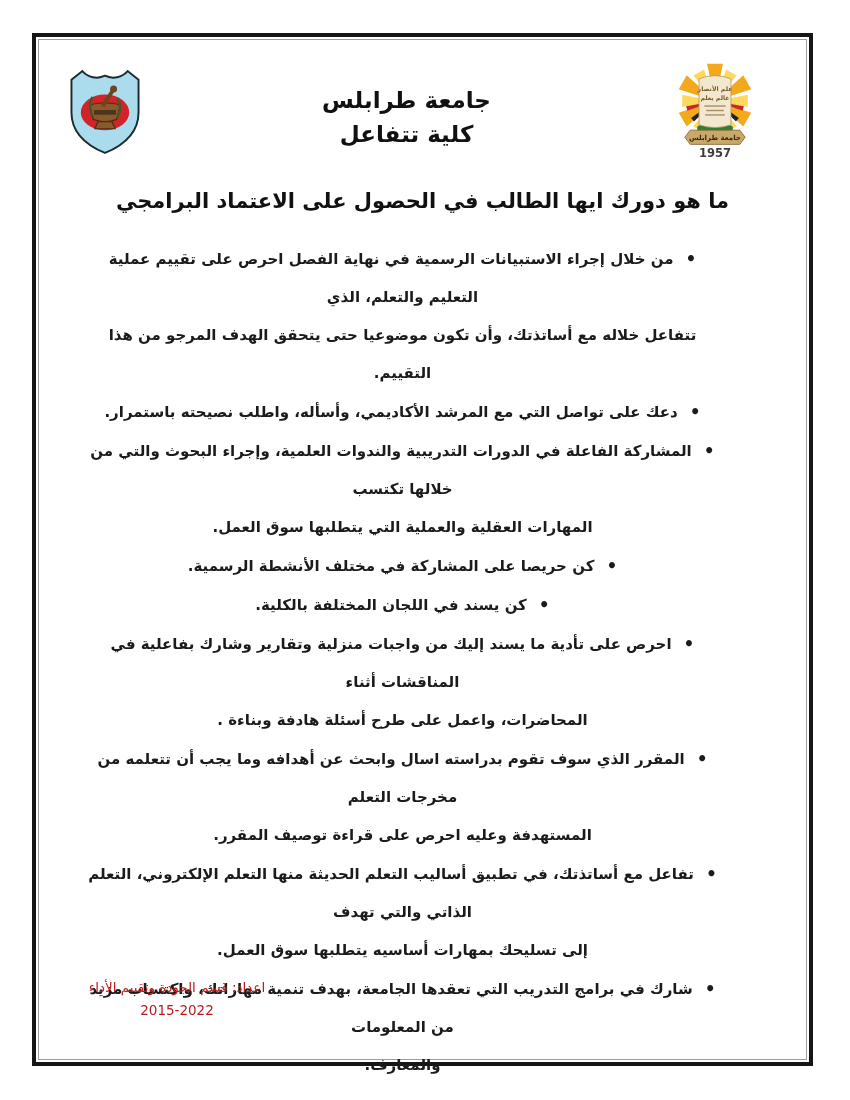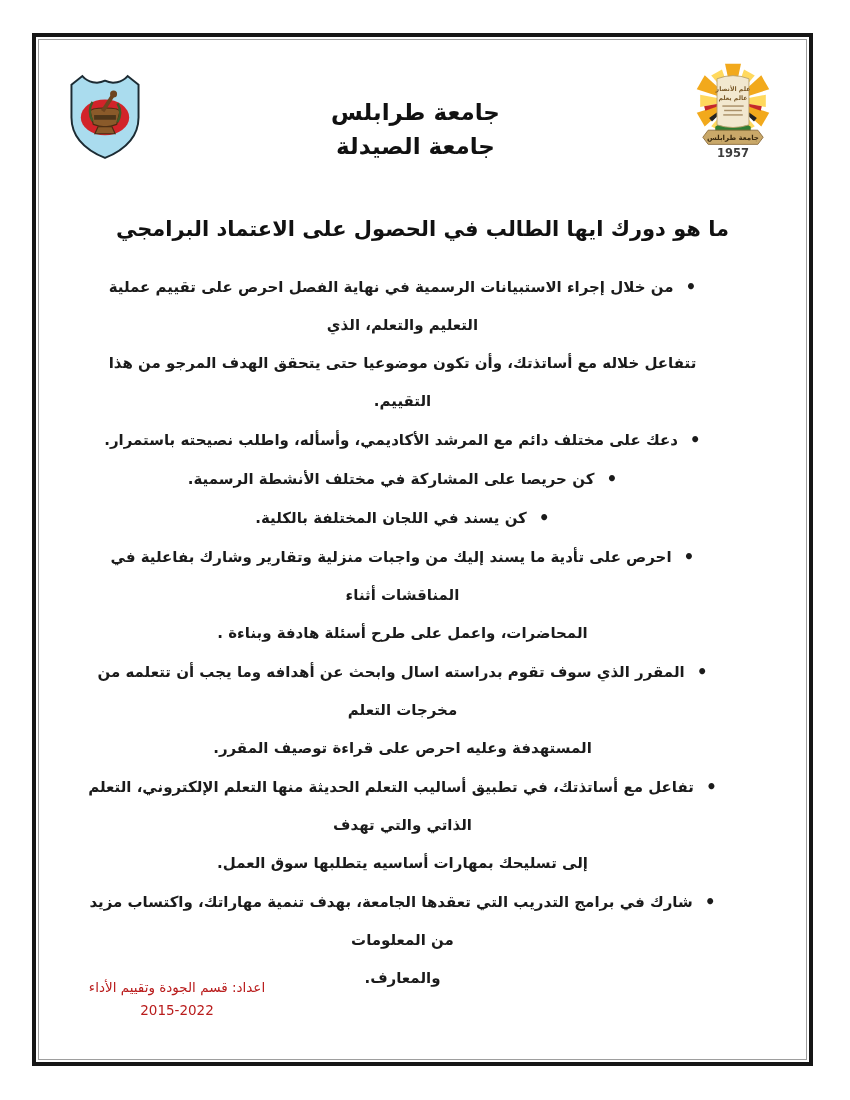--- a/index.html
+++ b/index.html
@@ -14,43 +14,43 @@
     position: absolute;
     left: 32px; top: 33px;
     width: 781px; height: 1033px;
     border: 4px solid #161616;
     box-shadow: inset 0 0 0 2px #ffffff, inset 0 0 0 3px #9e9e9e;
     background: #ffffff;
   }
   
   .header {
     display: flex;
-    align-items: flex-end;
-    padding: 24px 30px 0 30px;
+    align-items: center;
+    padding: 24px 48px 0 30px;
   }
   .logo-left { width: 78px; height: 92px; flex: 0 0 auto; }
   .logo-right { width: 92px; height: 102px; flex: 0 0 auto; }
   .header-text {
     flex: 1;
     text-align: center;
     direction: rtl;
     font-weight: bold;
     font-size: 23px;
     line-height: 34px;
     padding-top: 10px;
     color: #111;
   }
   svg text { font-family: "DejaVu Sans", sans-serif; }
   
   .doc-title {
     direction: rtl;
     text-align: center;
     font-size: 21px;
     font-weight: bold;
-    margin-top: 54px;
+    margin-top: 26px;
     color: #111;
   }
   
   .bullet-list {
     direction: rtl;
     list-style: none;
     margin-top: 26px;
     padding: 0 88px 0 48px;
   }
   .bullet-list li {
@@ -94,21 +94,21 @@
       <rect x="36" y="55" width="28" height="6" fill="#3a2a14" opacity="0.75"></rect>
       <path d="M41 70 L59 70 L63 79 L37 79 Z" fill="#8a5a2a" stroke="#4a2c12" stroke-width="1.5"></path>
       <line x1="60" y1="30" x2="47" y2="50" stroke="#6d4520" stroke-width="5"></line>
       <circle cx="61" cy="28" r="4.5" fill="#6d4520"></circle>
       <path d="M34 38 Q27 50 34 63" stroke="#3e5c2a" stroke-width="3" fill="none"></path>
       <path d="M66 40 Q73 52 66 64" stroke="#3e5c2a" stroke-width="3" fill="none"></path>
     </svg>
 
     <div class="header-text">
       <div>جامعة طرابلس</div>
-      <div>جامعة الصيدلة</div>
+      <div>كلية تتفاعل</div>
     </div>
 
     <svg class="logo-right" viewBox="0 0 100 115" xmlns="http://www.w3.org/2000/svg">
       <g>
         <g fill="#f2a91c">
           <path d="M50 45 L41 3 L59 3 Z" transform="rotate(0 50 45)"></path>
           <path d="M50 45 L41 3 L59 3 Z" transform="rotate(60 50 45)"></path>
           <path d="M50 45 L41 3 L59 3 Z" transform="rotate(120 50 45)"></path>
           <path d="M50 45 L41 3 L59 3 Z" transform="rotate(180 50 45)"></path>
           <path d="M50 45 L41 3 L59 3 Z" transform="rotate(240 50 45)"></path>
@@ -140,21 +140,23 @@
       <text x="50" y="89.5" text-anchor="middle" font-size="8" fill="#3a2a10" font-weight="bold">جامعة طرابلس</text>
       <text x="50" y="108" text-anchor="middle" font-size="13" fill="#3c3c3c" font-weight="bold">1957</text>
     </svg>
   </div>
 
   <h1 class="doc-title">ما هو دورك ايها الطالب في الحصول على الاعتماد البرامجي</h1>
 
   <ul class="bullet-list">
     <li><span class="dot">•</span><span class="li-text">من خلال إجراء الاستبيانات الرسمية في نهاية الفصل احرص على تقييم عملية التعليم والتعلم، الذي
 تتفاعل خلاله مع أساتذتك، وأن تكون موضوعيا حتى يتحقق الهدف المرجو من هذا التقييم.</span></li>
-    <li><span class="dot">•</span><span class="li-text">دعك على مختلف دائم مع المرشد الأكاديمي، وأسأله، واطلب نصيحته باستمرار.</span></li>
+    <li><span class="dot">•</span><span class="li-text">دعك على تواصل التي مع المرشد الأكاديمي، وأسأله، واطلب نصيحته باستمرار.</span></li>
+    <li><span class="dot">•</span><span class="li-text">المشاركة الفاعلة في الدورات التدريبية والندوات العلمية، وإجراء البحوث والتي من خلالها تكتسب
+المهارات العقلية والعملية التي يتطلبها سوق العمل.</span></li>
     <li><span class="dot">•</span><span class="li-text">كن حريصا على المشاركة في مختلف الأنشطة الرسمية.</span></li>
     <li><span class="dot">•</span><span class="li-text">كن يسند في اللجان المختلفة بالكلية.</span></li>
     <li><span class="dot">•</span><span class="li-text">احرص على تأدية ما يسند إليك من واجبات منزلية وتقارير وشارك بفاعلية في المناقشات أثناء
 المحاضرات، واعمل على طرح أسئلة هادفة وبناءة .</span></li>
     <li><span class="dot">•</span><span class="li-text">المقرر الذي سوف تقوم بدراسته اسال وابحث عن أهدافه وما يجب أن تتعلمه من مخرجات التعلم
 المستهدفة وعليه احرص على قراءة توصيف المقرر.</span></li>
     <li><span class="dot">•</span><span class="li-text">تفاعل مع أساتذتك، في تطبيق أساليب التعلم الحديثة منها التعلم الإلكتروني، التعلم الذاتي والتي تهدف
 إلى تسليحك بمهارات أساسيه يتطلبها سوق العمل.</span></li>
     <li><span class="dot">•</span><span class="li-text">شارك في برامج التدريب التي تعقدها الجامعة، بهدف تنمية مهاراتك، واكتساب مزيد من المعلومات
 والمعارف.</span></li>

